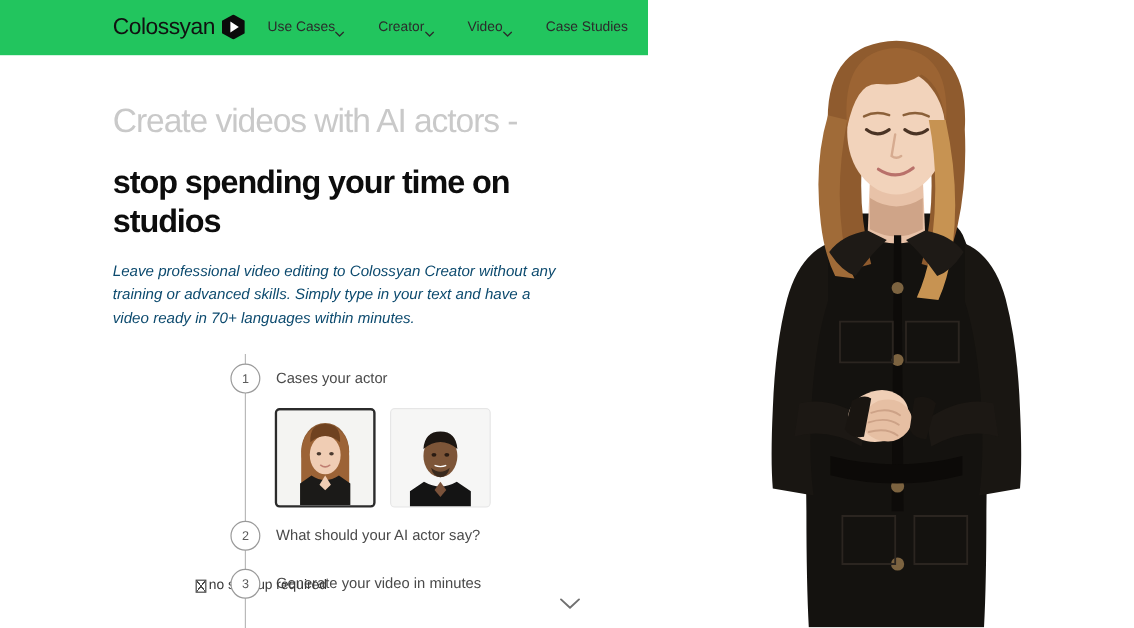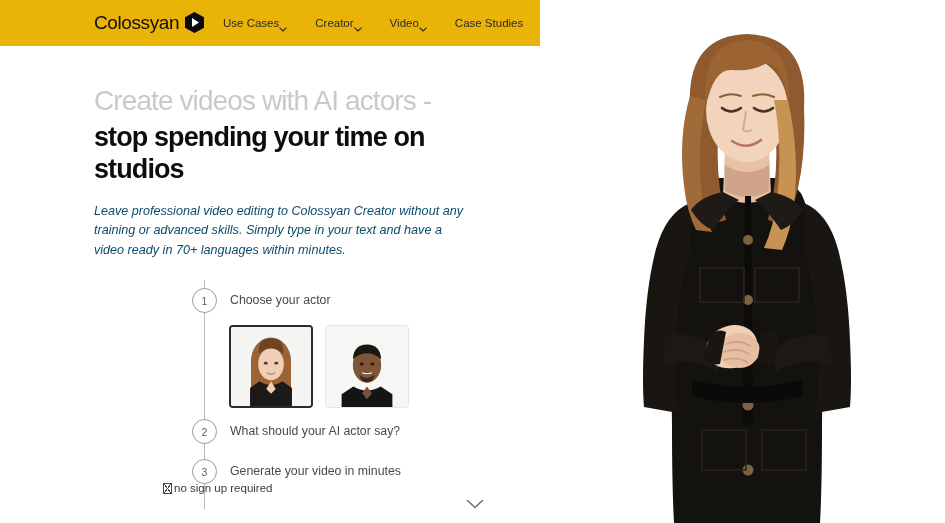--- a/index.html
+++ b/index.html
@@ -9,21 +9,21 @@
     background: #ffffff;
     font-family: "Liberation Sans", sans-serif;
     -webkit-font-smoothing: antialiased;
   }
 
   
   .navbar {
     position: absolute; top: 0; left: 0;
     width: 945px; height: 46px;
     display: flex; align-items: center;
-    background: #eab308;
+    background: #22c55e;
   }
   .logo-wrap {
     position: absolute; left: 94px; top: 12px;
     display: flex; align-items: center; gap: 6px;
   }
   .logo-text {
     font-size: 19px; font-weight: 400; color: #111111;
     letter-spacing: -0.4px; line-height: 1;
   }
   .logo-mark { width: 19px; height: 21px; display: block; }
@@ -69,21 +69,21 @@
 
   
   .hero-left { position: absolute; left: 94px; top: 84px; width: 400px; }
 
   .headline { line-height: 1.18; letter-spacing: -0.9px; }
   .headline-muted {
     display: block; font-size: 28px; font-weight: 400; color: #c9c9c9;
   }
   .headline-strong {
     display: block; font-size: 27px; font-weight: 700; color: #0d0d0d;
-    margin-top: 5px;
+    margin-top: 20px;
   }
 
   .subcopy {
     margin-top: 16px; width: 378px;
     font-size: 12.6px; line-height: 1.55; color: #0c4a6e; font-style: italic;
   }
 
   
   .steps { position: relative; margin-top: 28px; }
   .steps-line {
@@ -232,21 +232,21 @@
     <span class="headline-strong">stop spending your time on studios</span>
   </h1>
 
   <p class="subcopy">Leave professional video editing to Colossyan Creator without any training or advanced skills. Simply type in your text and have a video ready in 70+ languages within minutes.</p>
 
   <div class="steps">
     <div class="steps-line"></div>
 
     <div class="step-row" style="height:26px;">
       <div class="step-circle" style="top:0;">1</div>
-      <div class="step-label" style="top:5px;">Choose your actor</div>
+      <div class="step-label" style="top:5px;">Cases your actor</div>
     </div>
 
     <div class="actors">
       <div class="actor-thumb selected">
         <svg viewBox="0 0 84 83" preserveAspectRatio="xMidYMid slice">
           <rect width="84" height="83" fill="#f4f4f2"></rect>
           <ellipse cx="42" cy="36" rx="21" ry="25" fill="#8a5a32"></ellipse>
           <path d="M21 40 q0 -26 21 -26 q21 0 21 26 l0 30 q-8 6 -21 6 q-13 0 -21 -6 z" fill="#9c6336"></path>
           <ellipse cx="42" cy="39" rx="13.5" ry="17" fill="#f0cdb4"></ellipse>
           <path d="M29 28 q13 -11 26 0 q1 -16 -13 -16 q-14 0 -13 16 z" fill="#6f4220"></path>

